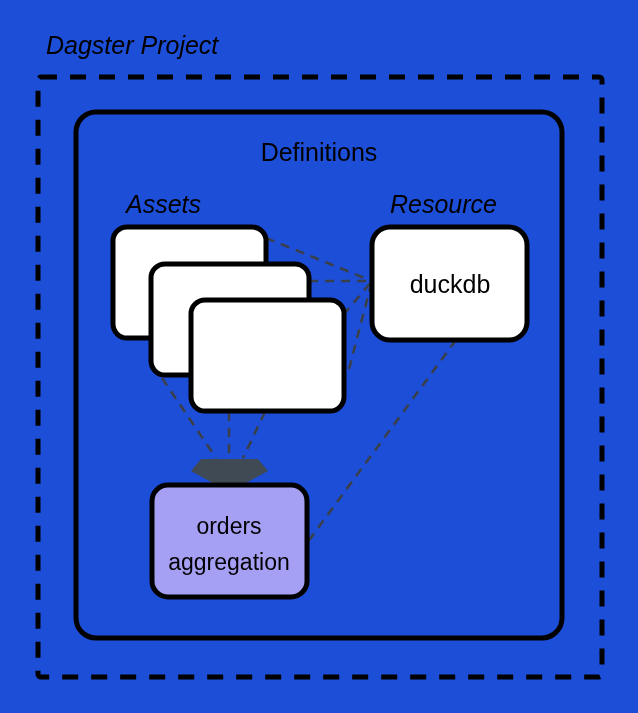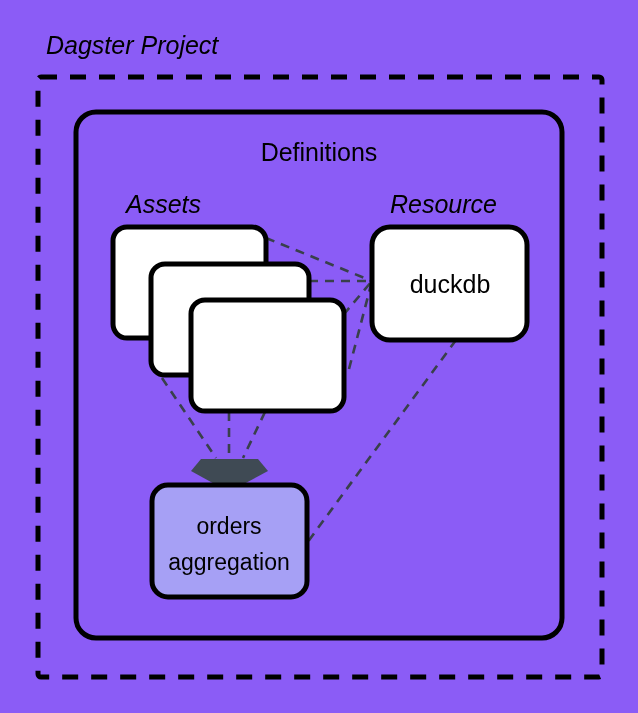--- a/index.html
+++ b/index.html
@@ -10,21 +10,21 @@
   body {
     width: 638px;
     height: 713px;
     font-family: "Liberation Sans", sans-serif;
     overflow: hidden;
   }
   #diagram-root {
     position: relative;
     width: 638px;
     height: 713px;
-    background: #8b5cf6;
+    background: #1d4ed8;
   }
   svg.canvas {
     position: absolute;
     left: 0;
     top: 0;
     width: 638px;
     height: 713px;
     display: block;
   }
   .lbl {

